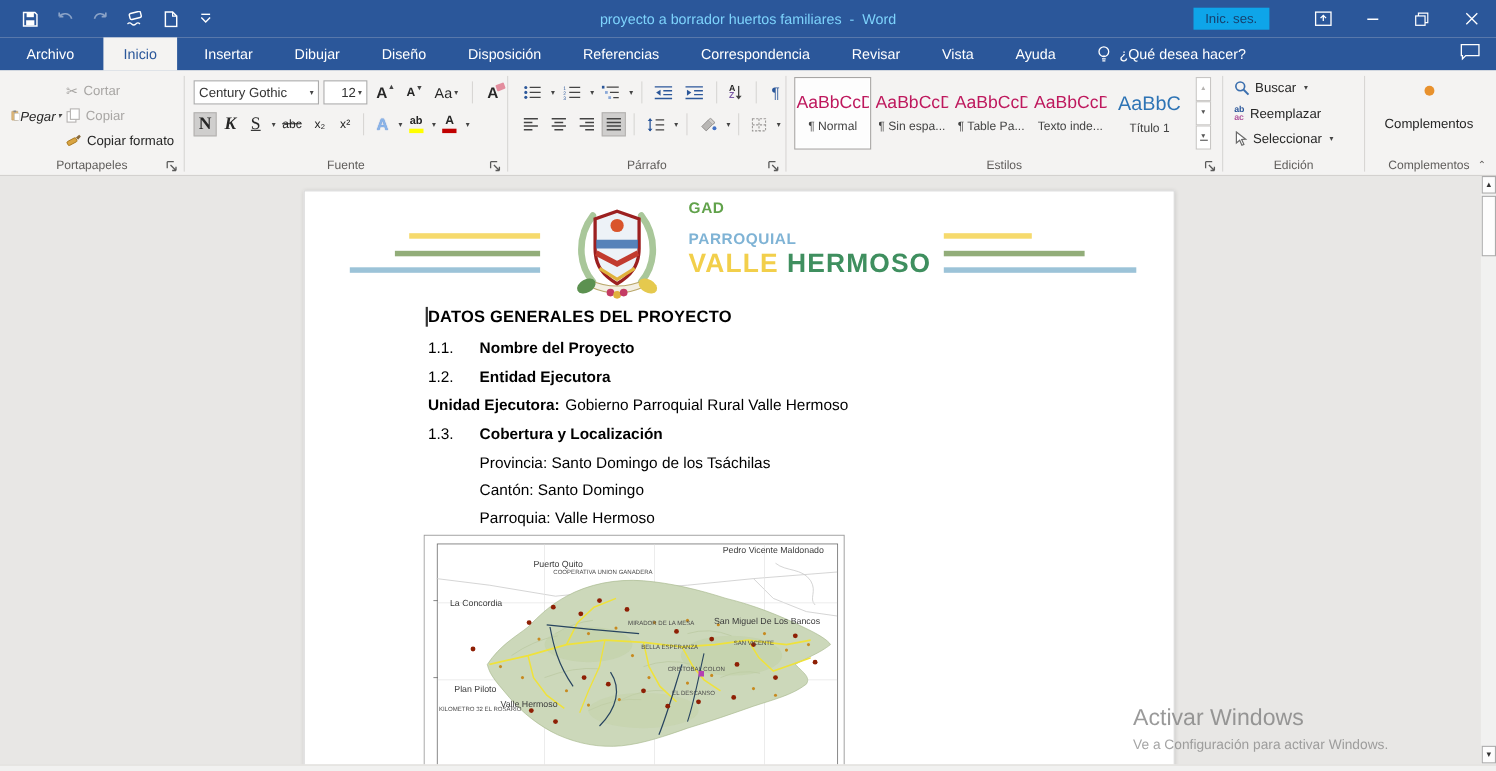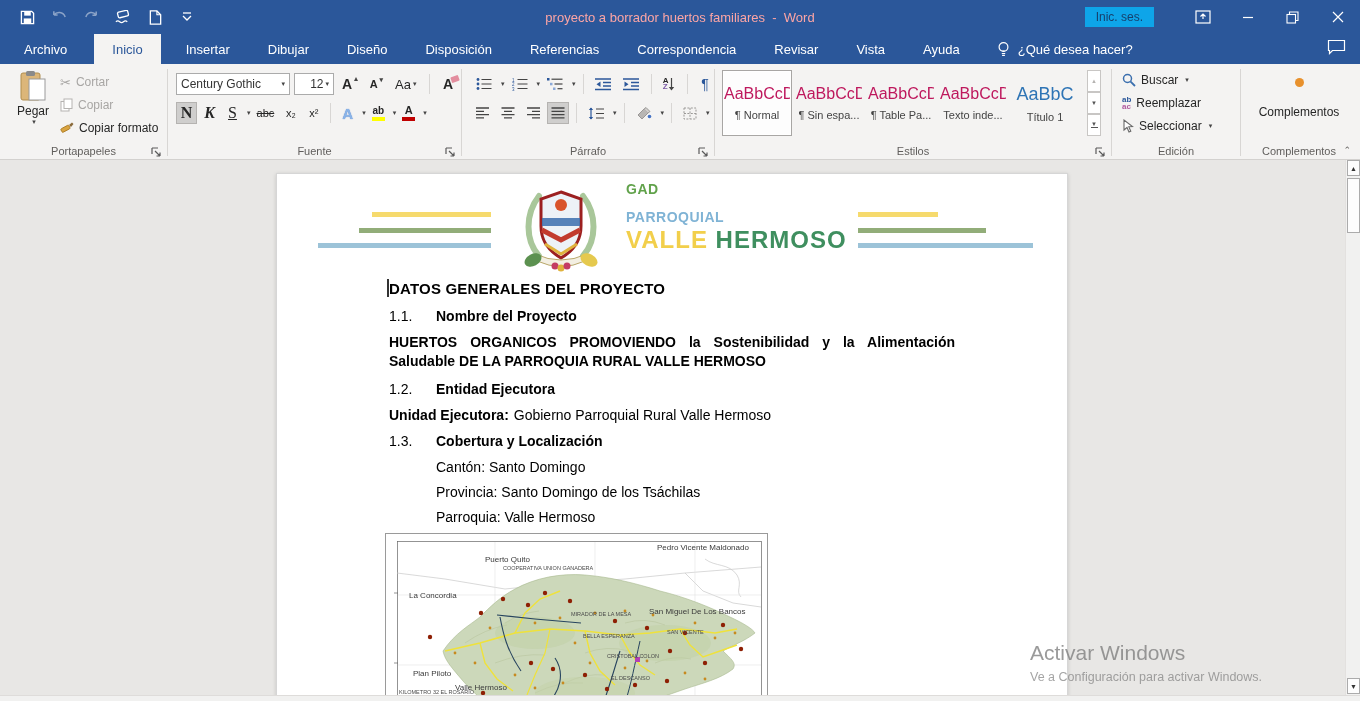--- a/index.html
+++ b/index.html
@@ -6,21 +6,21 @@
   html,body { width:1360px; height:701px; overflow:hidden; background:#e8e7e5;
               font-family:"Liberation Sans", sans-serif; }
   body { position:relative; }
 
   
   #titlebar { position:absolute; left:0; top:0; width:1360px; height:34px; background:#2b579a; display:flex; align-items:center; }
   .qat { display:flex; align-items:center; gap:14px; margin-left:18px; }
   .qat-btn { display:flex; align-items:center; justify-content:center; width:18px; height:18px; cursor:default; }
   .qat-btn svg { display:block; }
   .dim { opacity:.45; }
-  #win-title { position:absolute; left:50%; transform:translateX(-50%); color:#fca5a5; font-size:13px; white-space:pre; }
+  #win-title { position:absolute; left:50%; transform:translateX(-50%); color:#7dd3fc; font-size:13px; white-space:pre; }
   .tb-right { position:absolute; right:0; top:0; height:34px; display:flex; align-items:center; }
   .signin-btn { background:#0ea5e9; color:#17406d; font-size:12px; padding:3px 11px; border:none; margin-right:26px; cursor:pointer; }
   .winctl { width:45px; height:34px; display:flex; align-items:center; justify-content:center; color:#fff; font-size:14px; }
 
   
   #tabrow { position:absolute; left:0; top:34px; width:1360px; height:30px; background:#2b579a; display:flex; align-items:stretch; }
   .tab { color:#fff; font-size:13px; display:flex; align-items:center; padding:0 14px; margin:0 5px; cursor:pointer; }
   .tab.first { margin-left:8px; padding:0 16px; }
   .tab.active { background:#f4f3f2; color:#2b579a; margin:0 6px; padding:0 18px; }
   .tellme { display:flex; align-items:center; gap:8px; color:#fff; font-size:13px; margin-left:18px; cursor:pointer; }
@@ -34,21 +34,21 @@
   .launcher { position:absolute; right:4px; bottom:3px; width:12px; height:12px; cursor:pointer; }
   .rtext { font-size:12px; color:#262626; }
   .disabled-t { color:#a8a6a4; }
   .dd { font-size:7px; color:#444; margin-left:2px; }
   .btn22 { height:22px; min-width:21px; display:flex; align-items:center; justify-content:center; padding:0 3px; color:#262626; cursor:pointer; border:1px solid transparent; }
   .toggled { background:#cfcecd; border:1px solid #b5b3b1; }
   .combo { background:#fff; border:1px solid #ababab; height:22px; display:flex; align-items:center; font-size:12px; color:#333; padding:0 4px; cursor:pointer; }
 
   
   #g-clip { width:167px; }
-  .paste-btn { position:absolute; left:10px; top:6px; width:46px; height:70px; display:flex; flex-direction:column; align-items:center; cursor:pointer; }
+  .paste-btn { position:absolute; left:10px; top:6px; width:46px; height:70px; display:flex; flex-direction:row; align-items:center; cursor:pointer;font-style:italic; }
   .paste-btn .rtext { margin-top:2px; }
   .clip-col { position:absolute; left:60px; top:9px; display:flex; flex-direction:column; gap:5px; }
   .clip-row { display:flex; align-items:center; gap:5px; height:18px; cursor:pointer; }
 
   
   #g-font { width:293px; }
   .f-row1 { position:absolute; left:8px; top:9px; display:flex; align-items:center; gap:4px; }
   .f-row2 { position:absolute; left:8px; top:38px; display:flex; align-items:center; gap:2px; }
   .fontname { width:114px; justify-content:space-between; }
   .fontsize { width:40px; justify-content:flex-end; }
@@ -586,38 +586,37 @@
     </div>
 
     <div class="content">
       <div class="dheading"><span class="caret"></span><span>DATOS GENERALES DEL PROYECTO</span></div>
 
       <div class="sec">
         <span class="num">1.1.</span>
         <span class="stitle">Nombre del Proyecto</span>
       </div>
 
-      <div class="projname">HUERTOS ORGANICOS PROMOVIENDO la Sostenibilidad y la Alimentación Saludable DE LA PARROQUIA RURAL VALLE HERMOSO</div>
 
       <div class="sec">
         <span class="num">1.2.</span>
         <span class="stitle">Entidad Ejecutora</span>
       </div>
 
       <div class="execline">
         <span class="lbl">Unidad Ejecutora:</span><span class="val">Gobierno Parroquial Rural Valle Hermoso</span>
       </div>
 
       <div class="sec">
         <span class="num">1.3.</span>
         <span class="stitle">Cobertura y Localización</span>
       </div>
 
+      <div class="loc">Provincia: Santo Domingo de los Tsáchilas</div>
       <div class="loc">Cantón: Santo Domingo</div>
-      <div class="loc">Provincia: Santo Domingo de los Tsáchilas</div>
       <div class="loc">Parroquia: Valle Hermoso</div>
 
       <div id="map">
         <svg width="383" height="300" viewBox="0 0 383 300">
           <rect x="0.5" y="0.5" width="382" height="299" fill="#ffffff" stroke="#9a9a9a" stroke-width="1"></rect>
           <rect x="12.5" y="8.5" width="364" height="283" fill="none" stroke="#666" stroke-width="0.7"></rect>
           <path d="M12 40 L60 46 L120 56 L180 50 L240 46 L300 40 L376 34" stroke="#c9c9c9" stroke-width=".7" fill="none"></path>
           <path d="M300 40 L318 58 L348 70 L376 74" stroke="#c9c9c9" stroke-width=".7" fill="none"></path>
           <path d="M320 26 C330 34 344 30 352 42 C358 52 350 58 356 64" stroke="#c9c9c9" stroke-width=".7" fill="none"></path>
           <line x1="110" y1="9" x2="110" y2="291" stroke="#e2e2e2" stroke-width=".6"></line>

